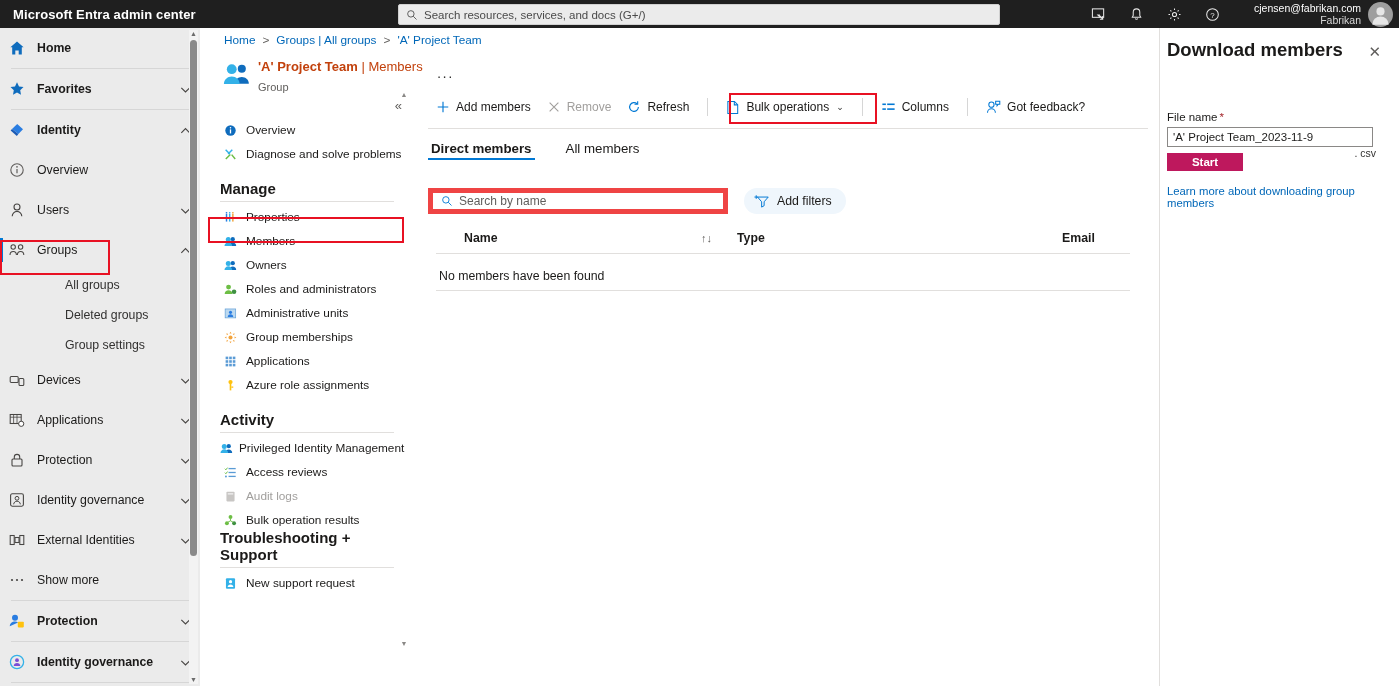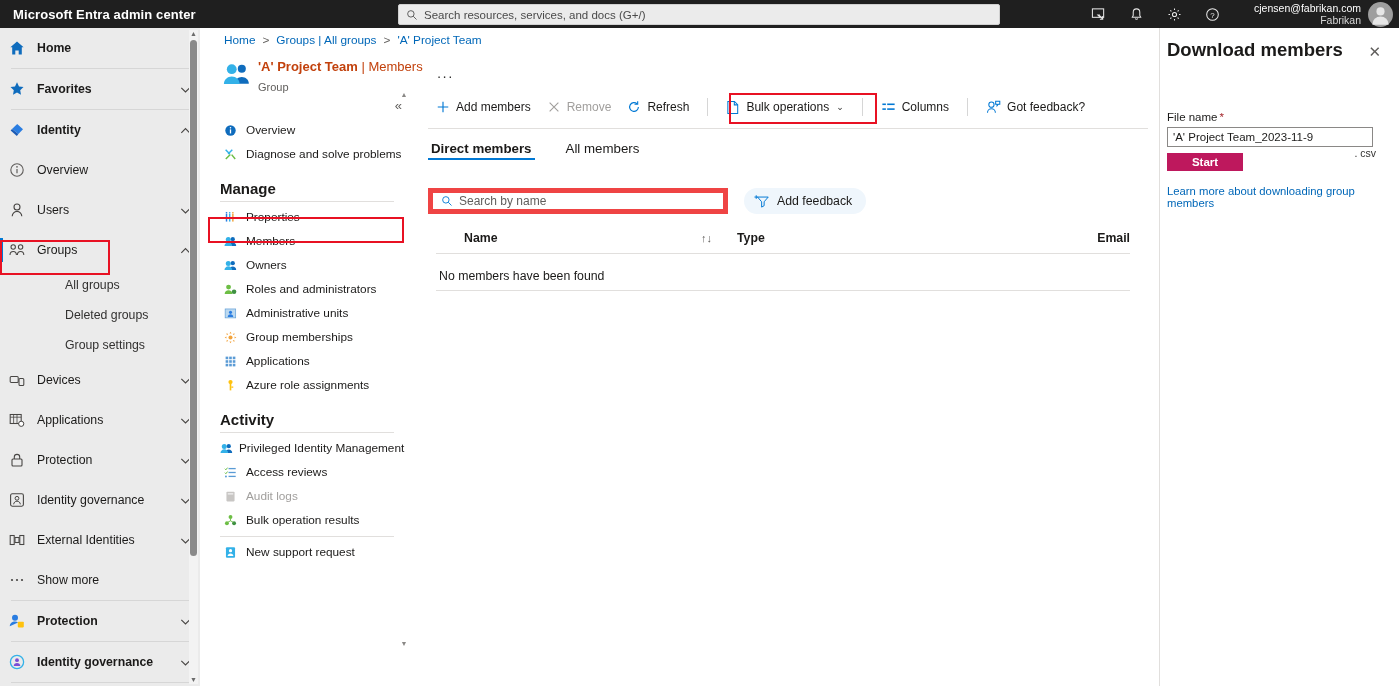--- a/index.html
+++ b/index.html
@@ -139,21 +139,21 @@
   }
   .addfilters .fi { margin-right:7px; display:flex; }
 
   .tablehdr {
     position:absolute; left:436px; top:226px; width:694px; height:23px;
     display:flex; align-items:center; font-size:12.3px; font-weight:600; color:#1b1a19;
   }
   .th-name { width:265px; padding-left:28px; }
   .th-sort { width:26px; color:#605e5c; font-size:11px; }
   .th-type { width:300px; padding-left:10px; }
-  .th-email { flex:1; text-align:right; }
+  .th-email { flex:1; text-align:center; }
   .tbl-line { position:absolute; left:436px; top:253px; width:694px; height:1px; background:#e1dfdd; }
   .tbl-empty {
     position:absolute; left:436px; top:262px; width:694px; height:28px;
     display:flex; align-items:center; font-size:12.3px; color:#1b1a19; padding-left:3px;
   }
   .tbl-line2 { position:absolute; left:436px; top:290px; width:694px; height:1px; background:#e1dfdd; }
 
   
   .rpanel {
     position:absolute; right:0; top:28px; width:240px; height:658px;
@@ -623,20 +623,21 @@
         <span class="rmi">
           <svg width="13" height="13" viewBox="0 0 16 16">
             <circle cx="8" cy="3.6" r="2.4" fill="#6dbe45"></circle>
             <circle cx="3.6" cy="11.4" r="2.4" fill="#6dbe45"></circle>
             <circle cx="12.4" cy="11.4" r="2.4" fill="#3f9142"></circle>
             <path d="M8 6v2.4M8 8.4L4.6 10.2M8 8.4l3.4 1.8" stroke="#6dbe45" stroke-width="1.1"></path>
           </svg>
         </span>
         <span class="rmt">Bulk operation results</span>
       </div>
+      <div class="rmhead">Troubleshooting + Support</div>
       <div class="rmline"></div>
       <div class="rmrow">
         <span class="rmi">
           <svg width="13" height="13" viewBox="0 0 16 16">
             <rect x="2.4" y="1.6" width="11.2" height="12.8" rx="1.2" fill="#33b1e8"></rect>
             <circle cx="8" cy="5.8" r="2" fill="#fff"></circle>
             <path d="M4.5 12.4c0-1.9 1.6-3.3 3.5-3.3s3.5 1.4 3.5 3.3z" fill="#fff"></path>
           </svg>
         </span>
         <span class="rmt">New support request</span>
@@ -740,21 +741,21 @@
     </span>
     <span>Search by name</span>
   </div>
   <div class="addfilters">
     <span class="fi">
       <svg width="16" height="15" viewBox="0 0 18 16">
           <path d="M4 3h12l-4.6 5.3v4.4l-2.8 1.6V8.3z" fill="none" stroke="#0078d4" stroke-width="1.1"></path>
           <path d="M2.5 1v4M0.5 3h4" stroke="#0078d4" stroke-width="1.1"></path>
         </svg>
     </span>
-    <span>Add feedback</span>
+    <span>Add filters</span>
   </div>
 </div>
 
 <div class="tablehdr">
   <div class="th-name">Name</div>
   <div class="th-sort">↑↓</div>
   <div class="th-type">Type</div>
   <div class="th-email">Email</div>
 </div>
 <div class="tbl-line"></div>

